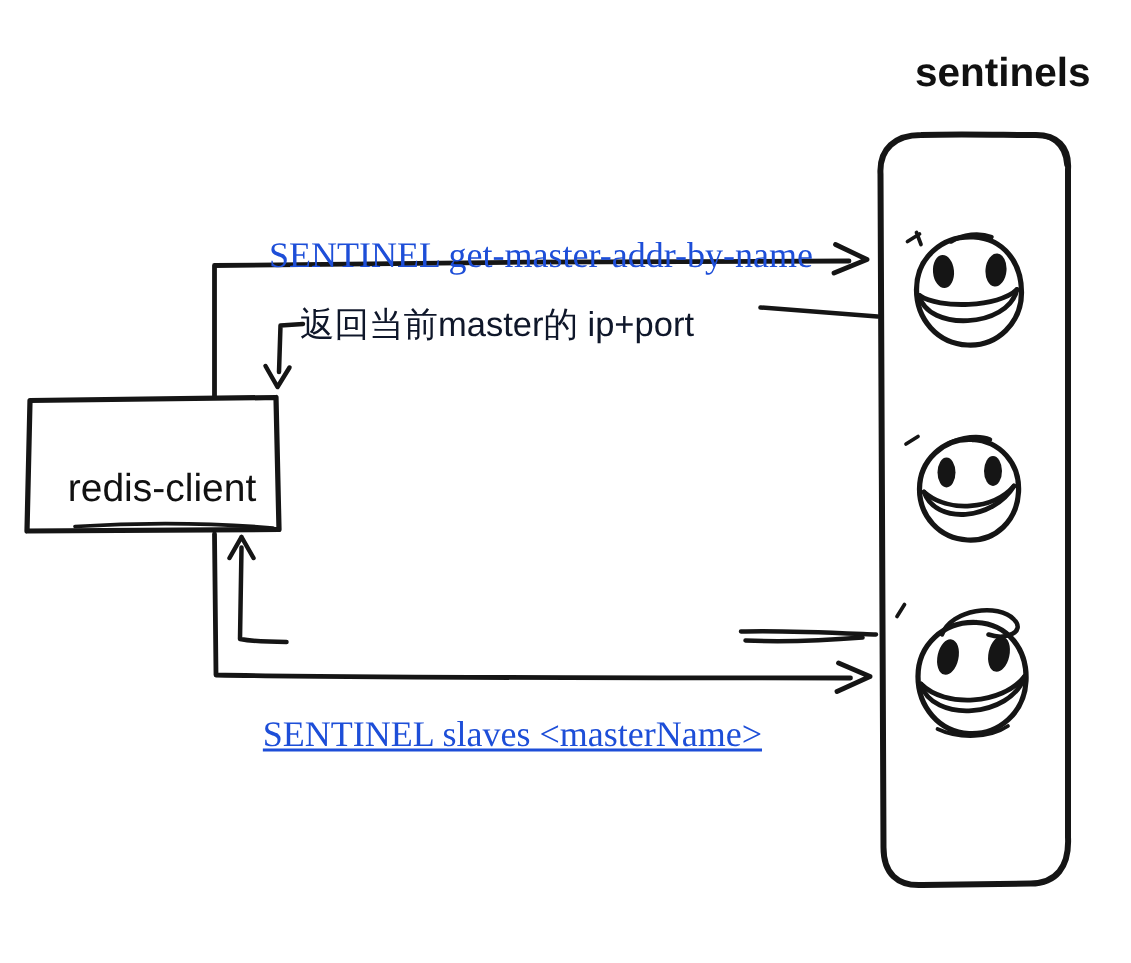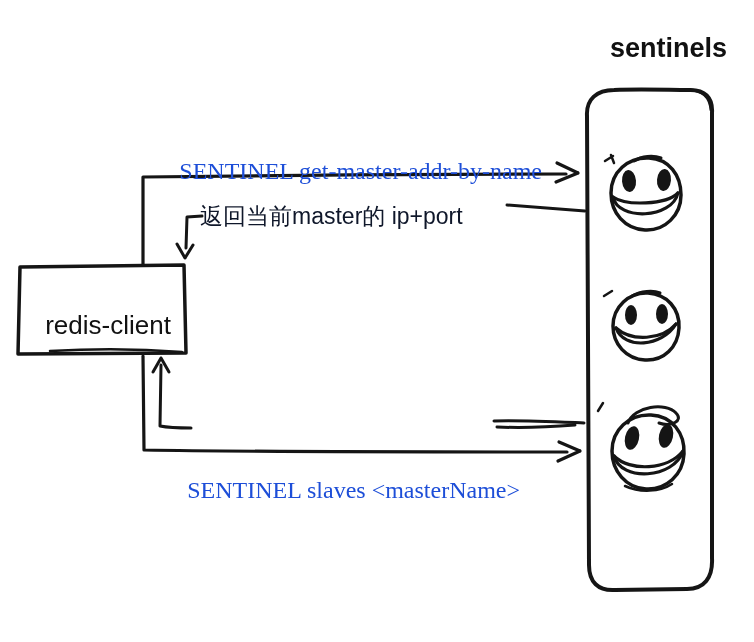--- a/index.html
+++ b/index.html
@@ -19,21 +19,21 @@
     font-size:27px;font-weight:bold;color:#111;
   }
   .cmd{
     font-family:"Liberation Serif", serif;
     color:#1d4ed8;
     font-size:24px;
     text-align:right;
     line-height:27px;
   }
   .cmd-top{left:112px;top:104px;width:430px;}
-  .cmd-bottom{left:148px;top:477px;width:372px;}
+  .cmd-bottom{left:136px;top:477px;width:372px;text-decoration:underline;}
   .reply{
     font-size:23px;color:#0f172a;
     font-family:"Liberation Sans", sans-serif;
   }
   .reply-top{left:200px;top:201px;}
   .reply-bottom{left:187px;top:408px;}
   .client-label{
     left:17px;top:265px;width:182px;height:90px;
     display:flex;align-items:center;justify-content:center;
     font-size:26px;color:#111;margin-top:15px;

